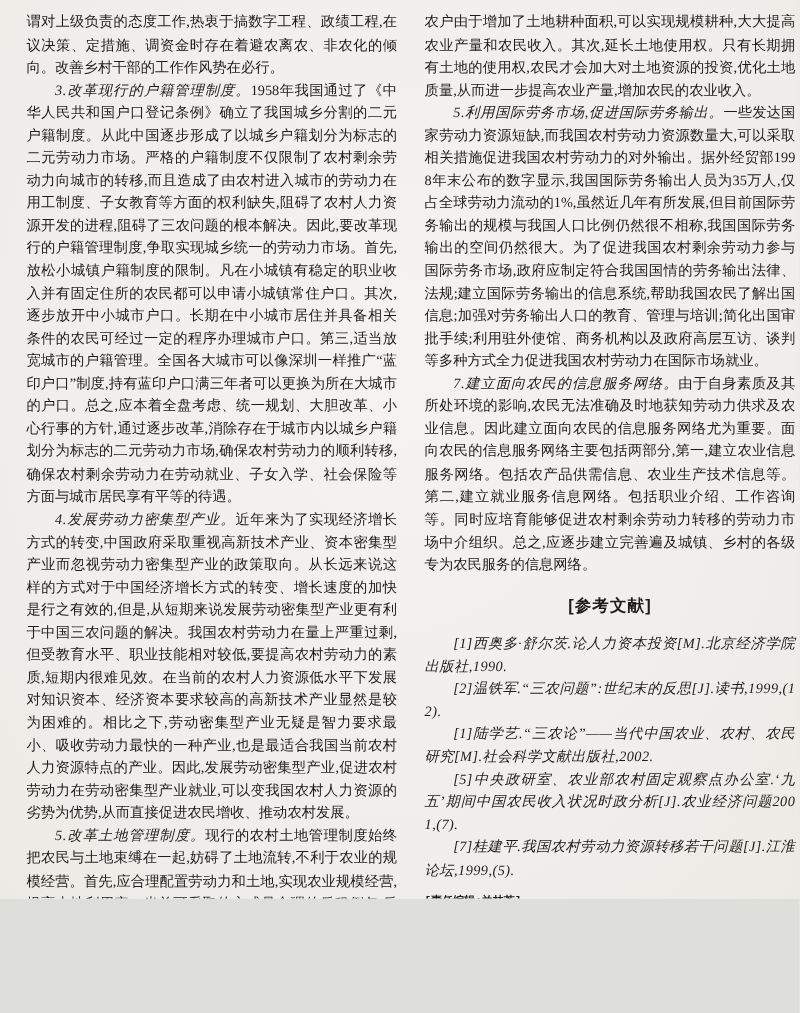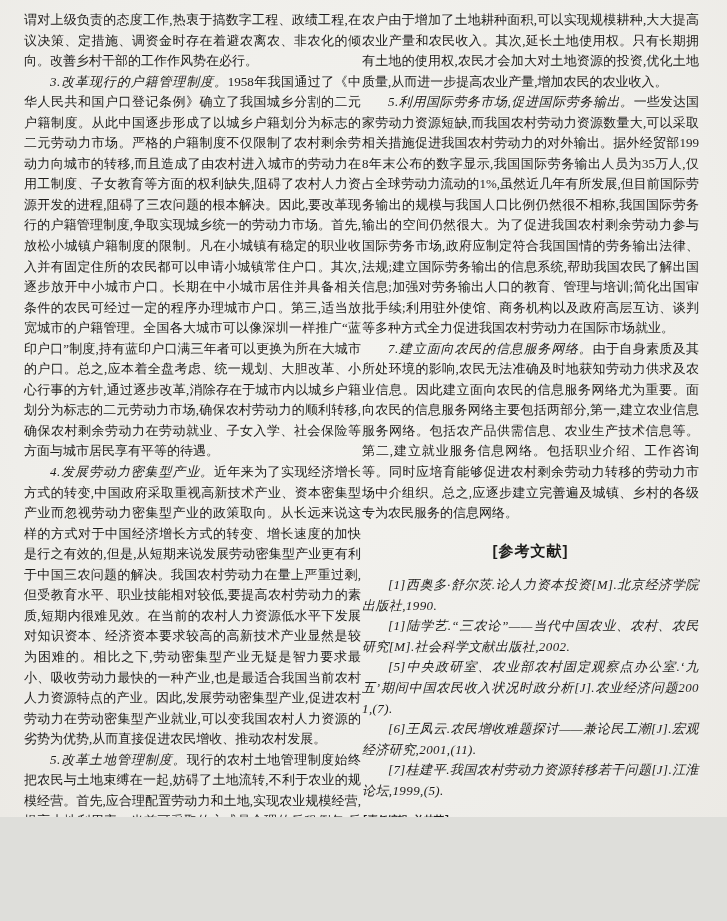--- a/index.html
+++ b/index.html
@@ -17,21 +17,21 @@
   .col {
     position: absolute;
     top: 10px;
     width: 337px;
     text-align: justify;
     font-size: 13px;
     line-height: 20.55px;
     word-break: break-all;
   }
   .col-left  { left: 24px; }
-  .col-right { left: 362px; }
+  .col-right { left: 386px; }
   .para { margin: 0; padding: 0; }
   .para.indent { text-indent: 2em; }
   .lead {
     font-style: italic;           
     letter-spacing: 0.5px;
   }
   .ref-header {
     text-align: center;
     font-family: "Liberation Sans", "DejaVu Sans", sans-serif;
     font-weight: bold;
@@ -67,21 +67,21 @@
   </div>
 
   <div class="col col-right">
     <p class="para"><span class="lead"></span><span>农户由于增加了土地耕种面积,可以实现规模耕种,大大提高农业产量和农民收入。其次,延长土地使用权。只有长期拥有土地的使用权,农民才会加大对土地资源的投资,优化土地质量,从而进一步提高农业产量,增加农民的农业收入。</span></p>
     <p class="para indent"><span class="lead">5.利用国际劳务市场,促进国际劳务输出。</span><span>一些发达国家劳动力资源短缺,而我国农村劳动力资源数量大,可以采取相关措施促进我国农村劳动力的对外输出。据外经贸部1998年末公布的数字显示,我国国际劳务输出人员为35万人,仅占全球劳动力流动的1%,虽然近几年有所发展,但目前国际劳务输出的规模与我国人口比例仍然很不相称,我国国际劳务输出的空间仍然很大。为了促进我国农村剩余劳动力参与国际劳务市场,政府应制定符合我国国情的劳务输出法律、法规;建立国际劳务输出的信息系统,帮助我国农民了解出国信息;加强对劳务输出人口的教育、管理与培训;简化出国审批手续;利用驻外使馆、商务机构以及政府高层互访、谈判等多种方式全力促进我国农村劳动力在国际市场就业。</span></p>
     <p class="para indent"><span class="lead">7.建立面向农民的信息服务网络。</span><span>由于自身素质及其所处环境的影响,农民无法准确及时地获知劳动力供求及农业信息。因此建立面向农民的信息服务网络尤为重要。面向农民的信息服务网络主要包括两部分,第一,建立农业信息服务网络。包括农产品供需信息、农业生产技术信息等。第二,建立就业服务信息网络。包括职业介绍、工作咨询等。同时应培育能够促进农村剩余劳动力转移的劳动力市场中介组织。总之,应逐步建立完善遍及城镇、乡村的各级专为农民服务的信息网络。</span></p>
 
     <div class="ref-header">[参考文献]</div>
 
     <p class="ref">[1]西奥多·舒尔茨.论人力资本投资[M].北京经济学院出版社,1990.</p>
+    <p class="ref">[2]温铁军.“三农问题”:世纪末的反思[J].读书,1999,(12).</p>
     <p class="ref">[1]陆学艺.“三农论”——当代中国农业、农村、农民研究[M].社会科学文献出版社,2002.</p>
     <p class="ref">[5]中央政研室、农业部农村固定观察点办公室.‘九五’期间中国农民收入状况时政分析[J].农业经济问题2001,(7).</p>
-    <p class="ref">[6]王凤云.农民增收难题探讨——兼论民工潮[J].宏观经济研究,2001,(11).</p>
     <p class="ref">[7]桂建平.我国农村劳动力资源转移若干问题[J].江淮论坛,1999,(5).</p>
 
     <div class="editor-note">[责任编辑:兰林芝]</div>
   </div>
 
 </div>
 
 </body></html>

